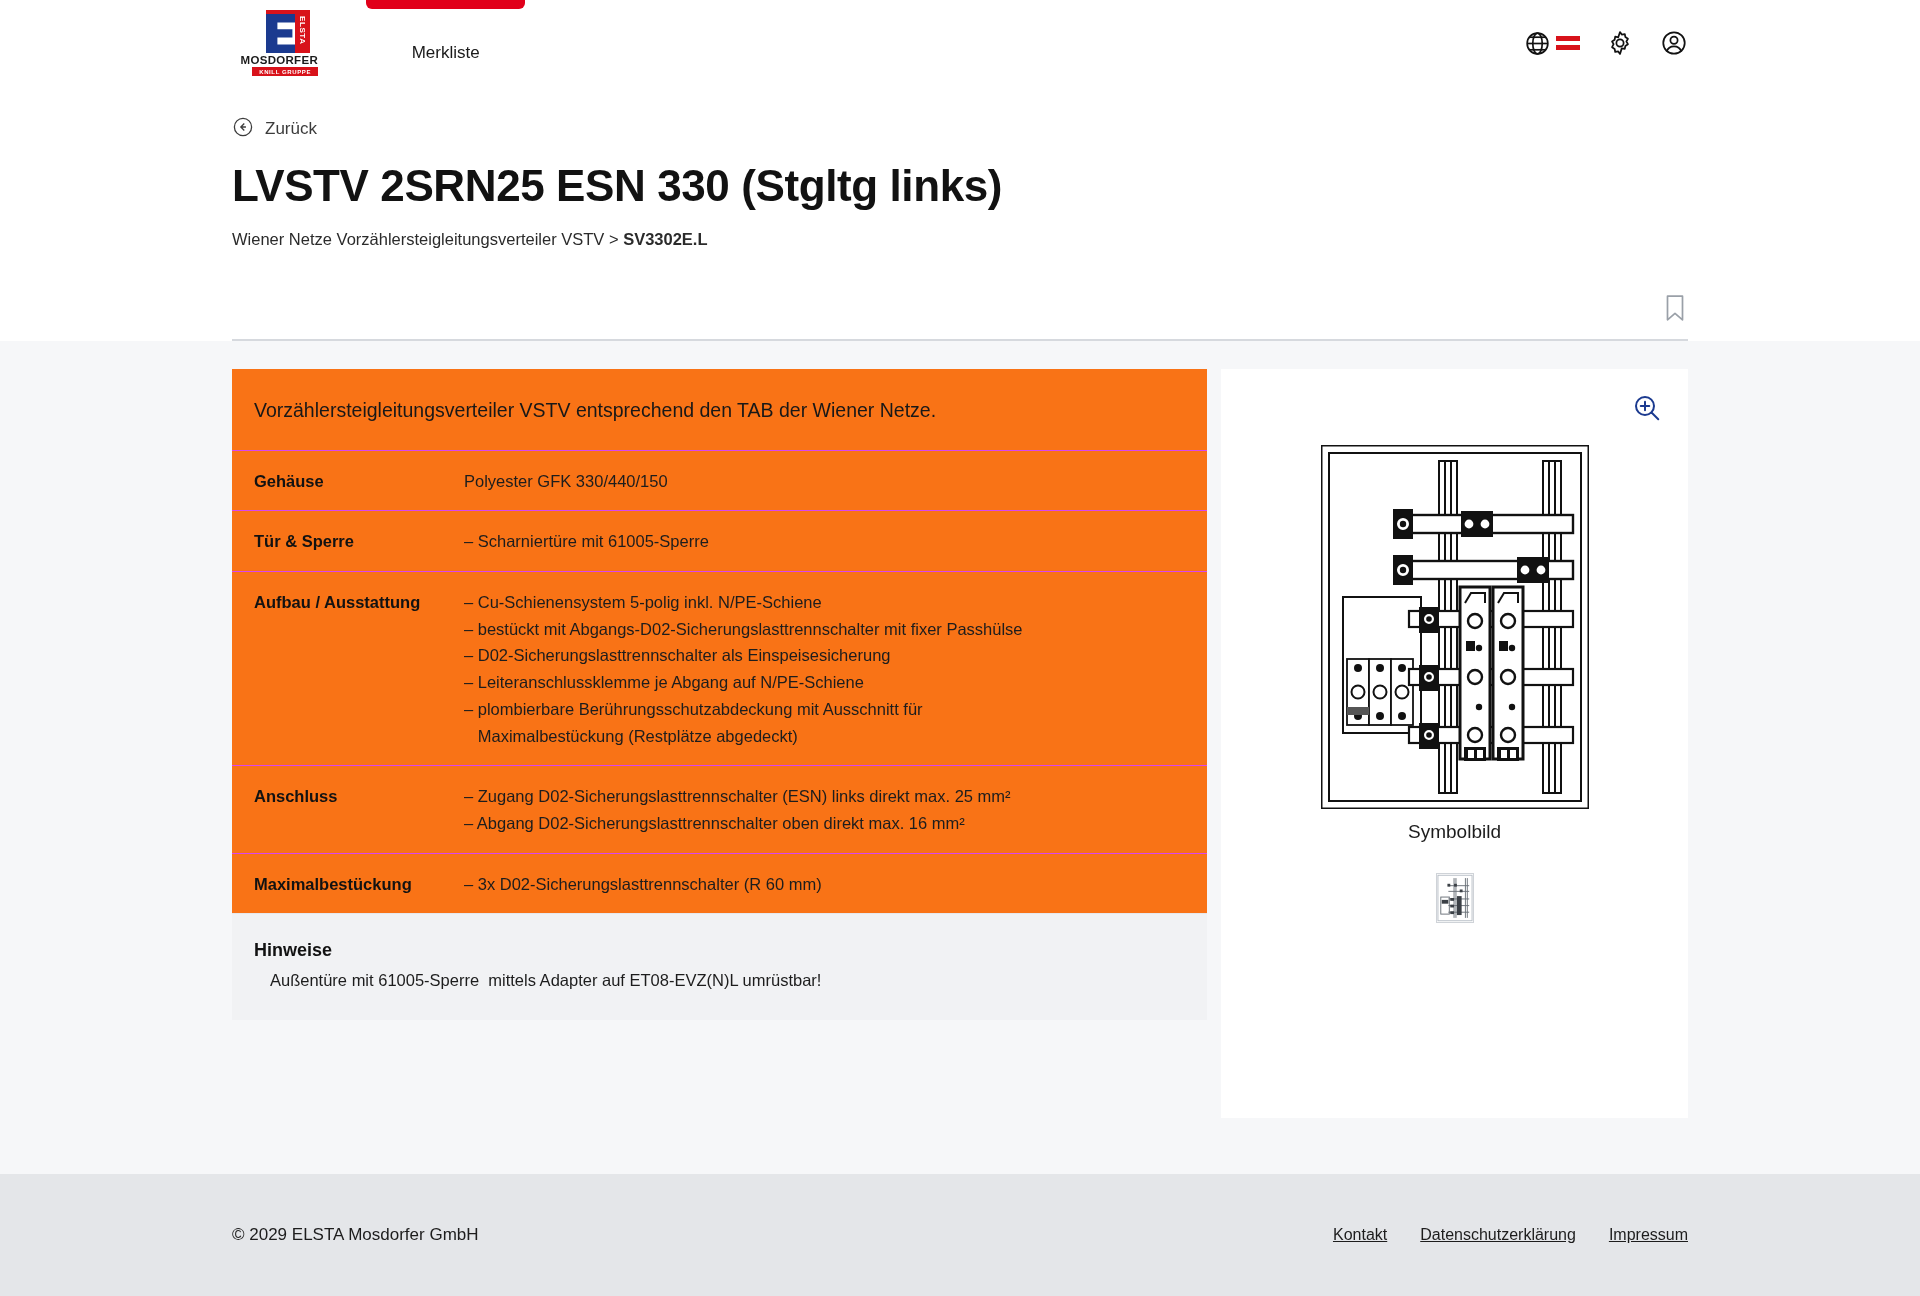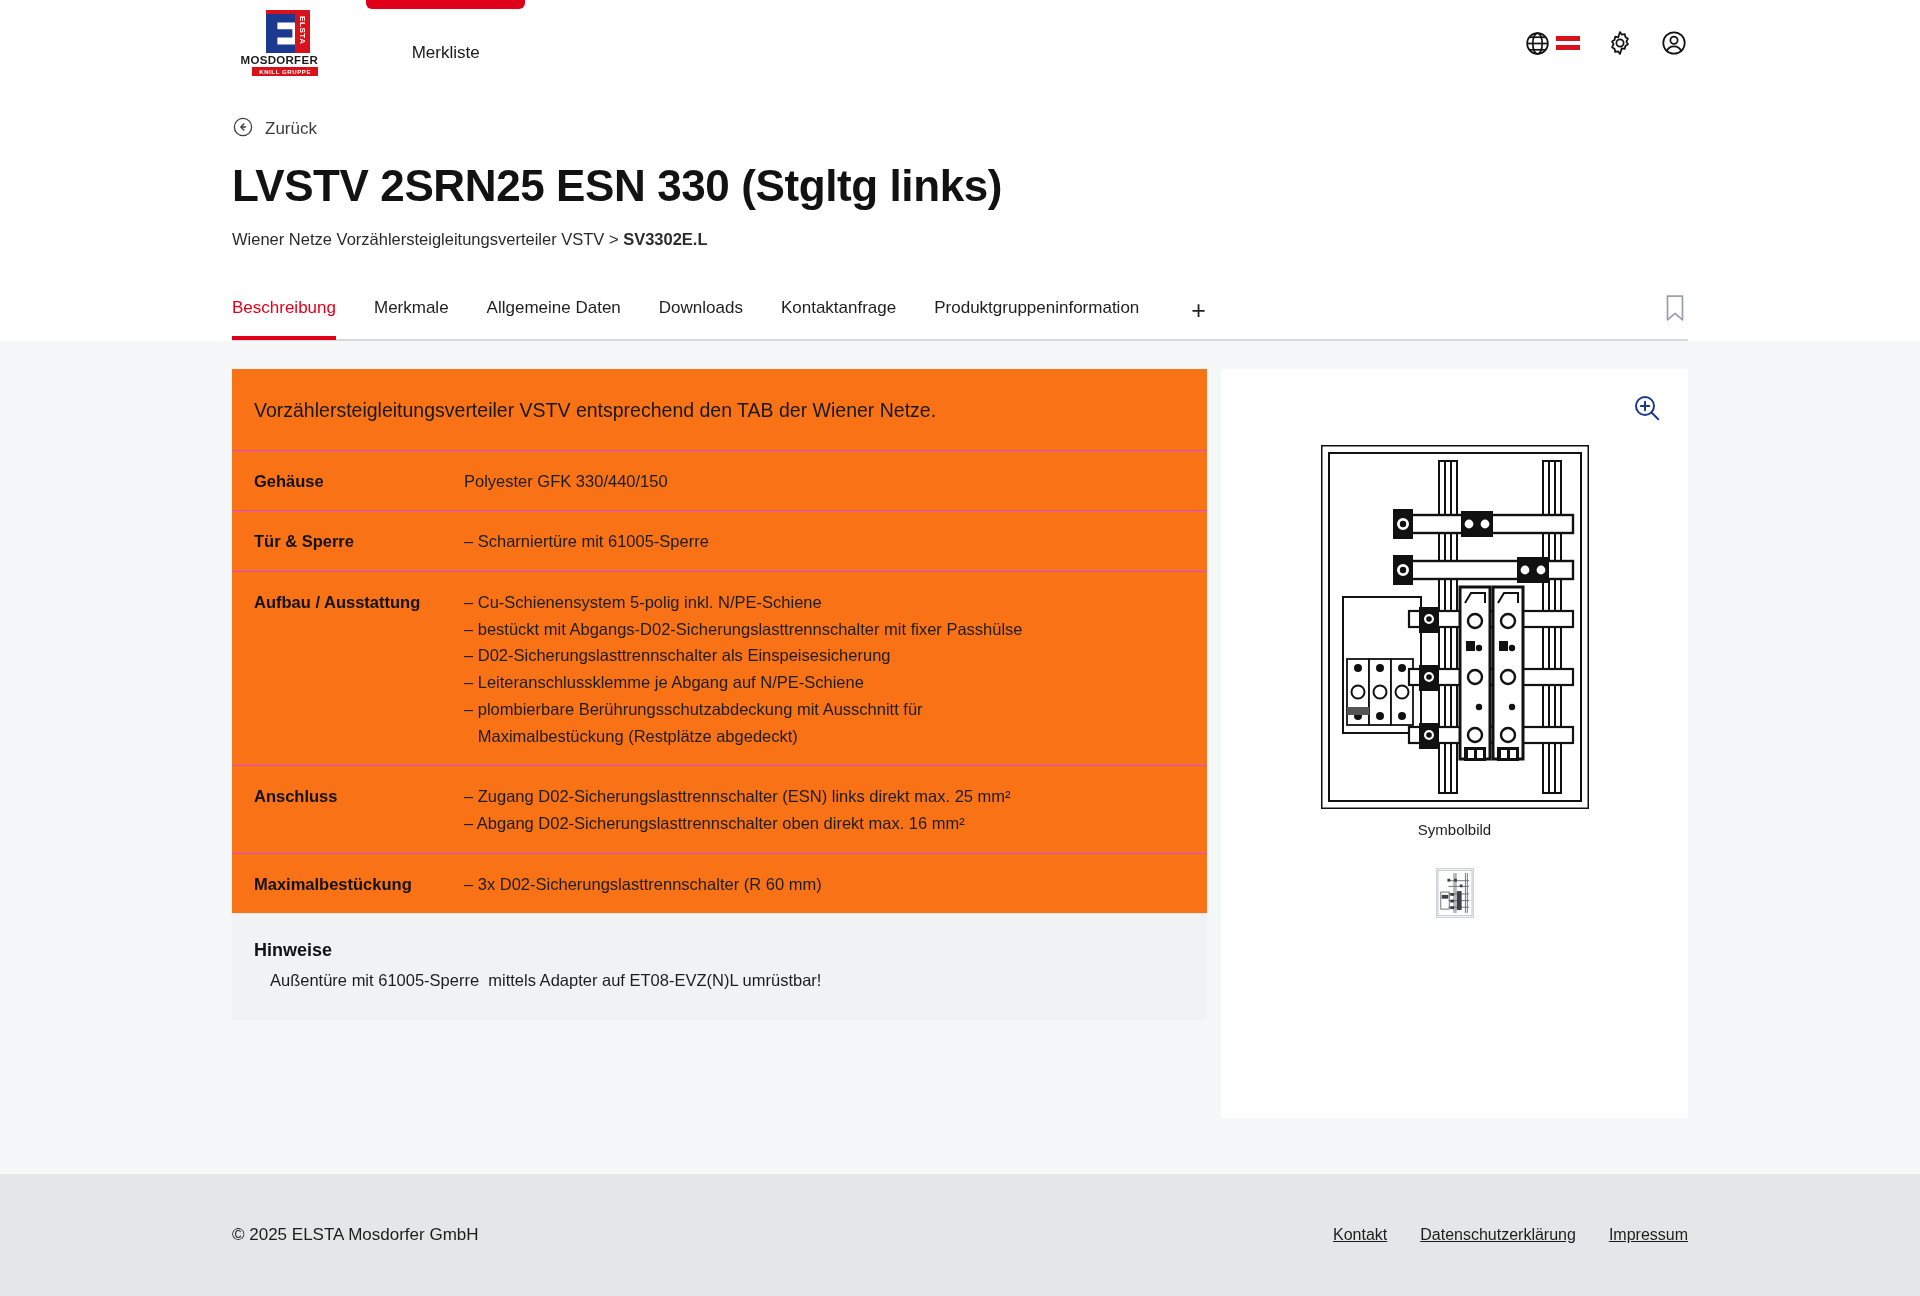--- a/index.html
+++ b/index.html
@@ -295,21 +295,21 @@
     cursor: pointer;
   }
   .hero-img {
     margin-top: 76px;
     width: 268px;
     height: 364px;
     display: block;
   }
   .img-caption {
     margin-top: 12px;
-    font-size: 15px;
+    font-size: 19px;
     color: #1d1d1d;
   }
   .thumb-strip { margin-top: 30px; }
   .thumb {
     width: 38px;
     height: 50px;
     border: 1px solid #cfd3d8;
     background: #fff;
     cursor: pointer;
     display: block;
@@ -406,29 +406,20 @@
       <span class="back-label">Zurück</span>
     </div>
 
     <h1 class="product-title">LVSTV 2SRN25 ESN 330 (Stgltg links)</h1>
 
     <div class="breadcrumb"><span>Wiener Netze Vorzählersteigleitungsverteiler VSTV &gt; </span><b>SV3302E.L</b></div>
   </div>
 
   <div class="tabs-wrap">
     <div class="tabs-row">
-      <div class="tabs">
-        <div class="tab active">Beschreibung</div>
-        <div class="tab">Merkmale</div>
-        <div class="tab">Allgemeine Daten</div>
-        <div class="tab">Downloads</div>
-        <div class="tab">Kontaktanfrage</div>
-        <div class="tab">Produktgruppeninformation</div>
-        <div class="tab-plus">+</div>
-      </div>
       <div class="bookmark-btn">
         <svg width="26" height="30" viewBox="0 0 24 28" fill="none" stroke="#9aa0a8" stroke-width="1.6" stroke-linejoin="round">
           <path d="M5 3h14v22l-7-6-7 6z"></path>
         </svg>
       </div>
     </div>
     <div class="tabs-underline"></div>
   </div>
 
   <div class="content">
@@ -620,21 +611,21 @@
             <rect x="14" y="32" width="4" height="3"></rect>
             <rect x="14" y="39" width="4" height="3"></rect>
             <rect x="5" y="27" width="7" height="4"></rect>
           </g>
         </svg>
       </div>
     </div>
   </div>
 
   <div class="footer">
-    <div class="copyright">© 2025 ELSTA Mosdorfer GmbH</div>
+    <div class="copyright">© 2029 ELSTA Mosdorfer GmbH</div>
     <div class="footer-links">
       <a>Kontakt</a>
       <a>Datenschutzerklärung</a>
       <a>Impressum</a>
     </div>
   </div>
 
 </div>
 
 </body></html>

